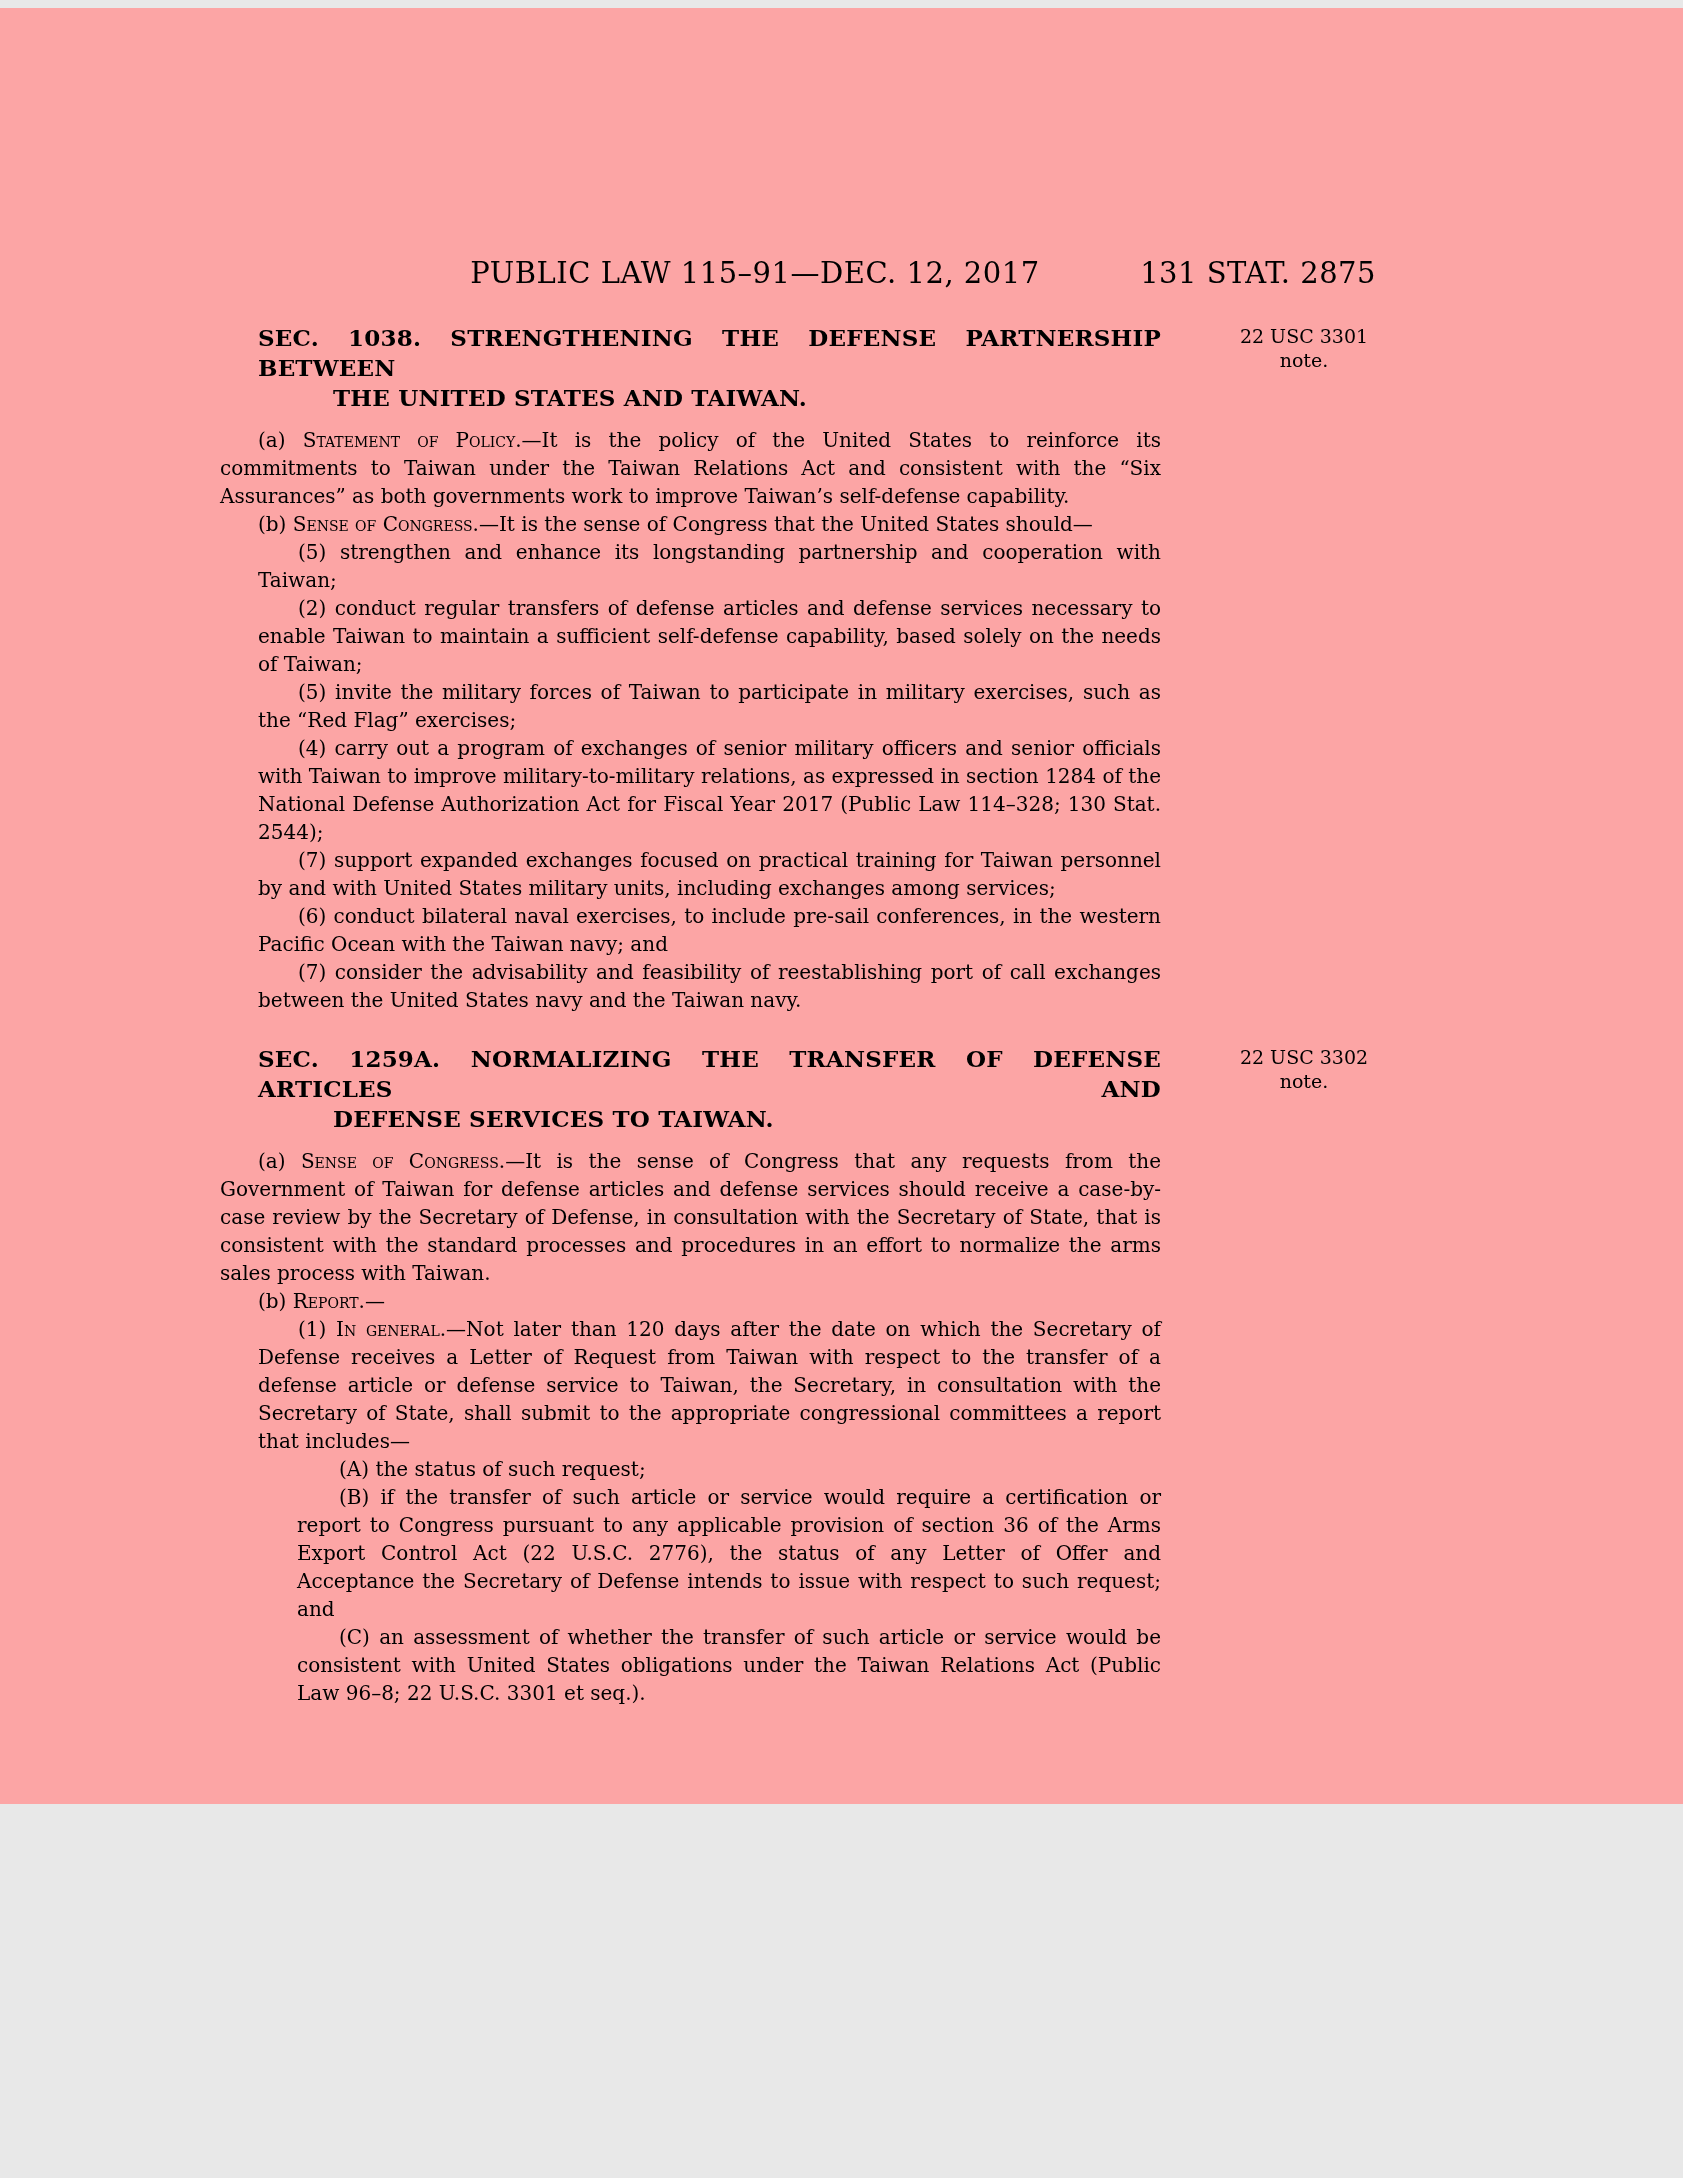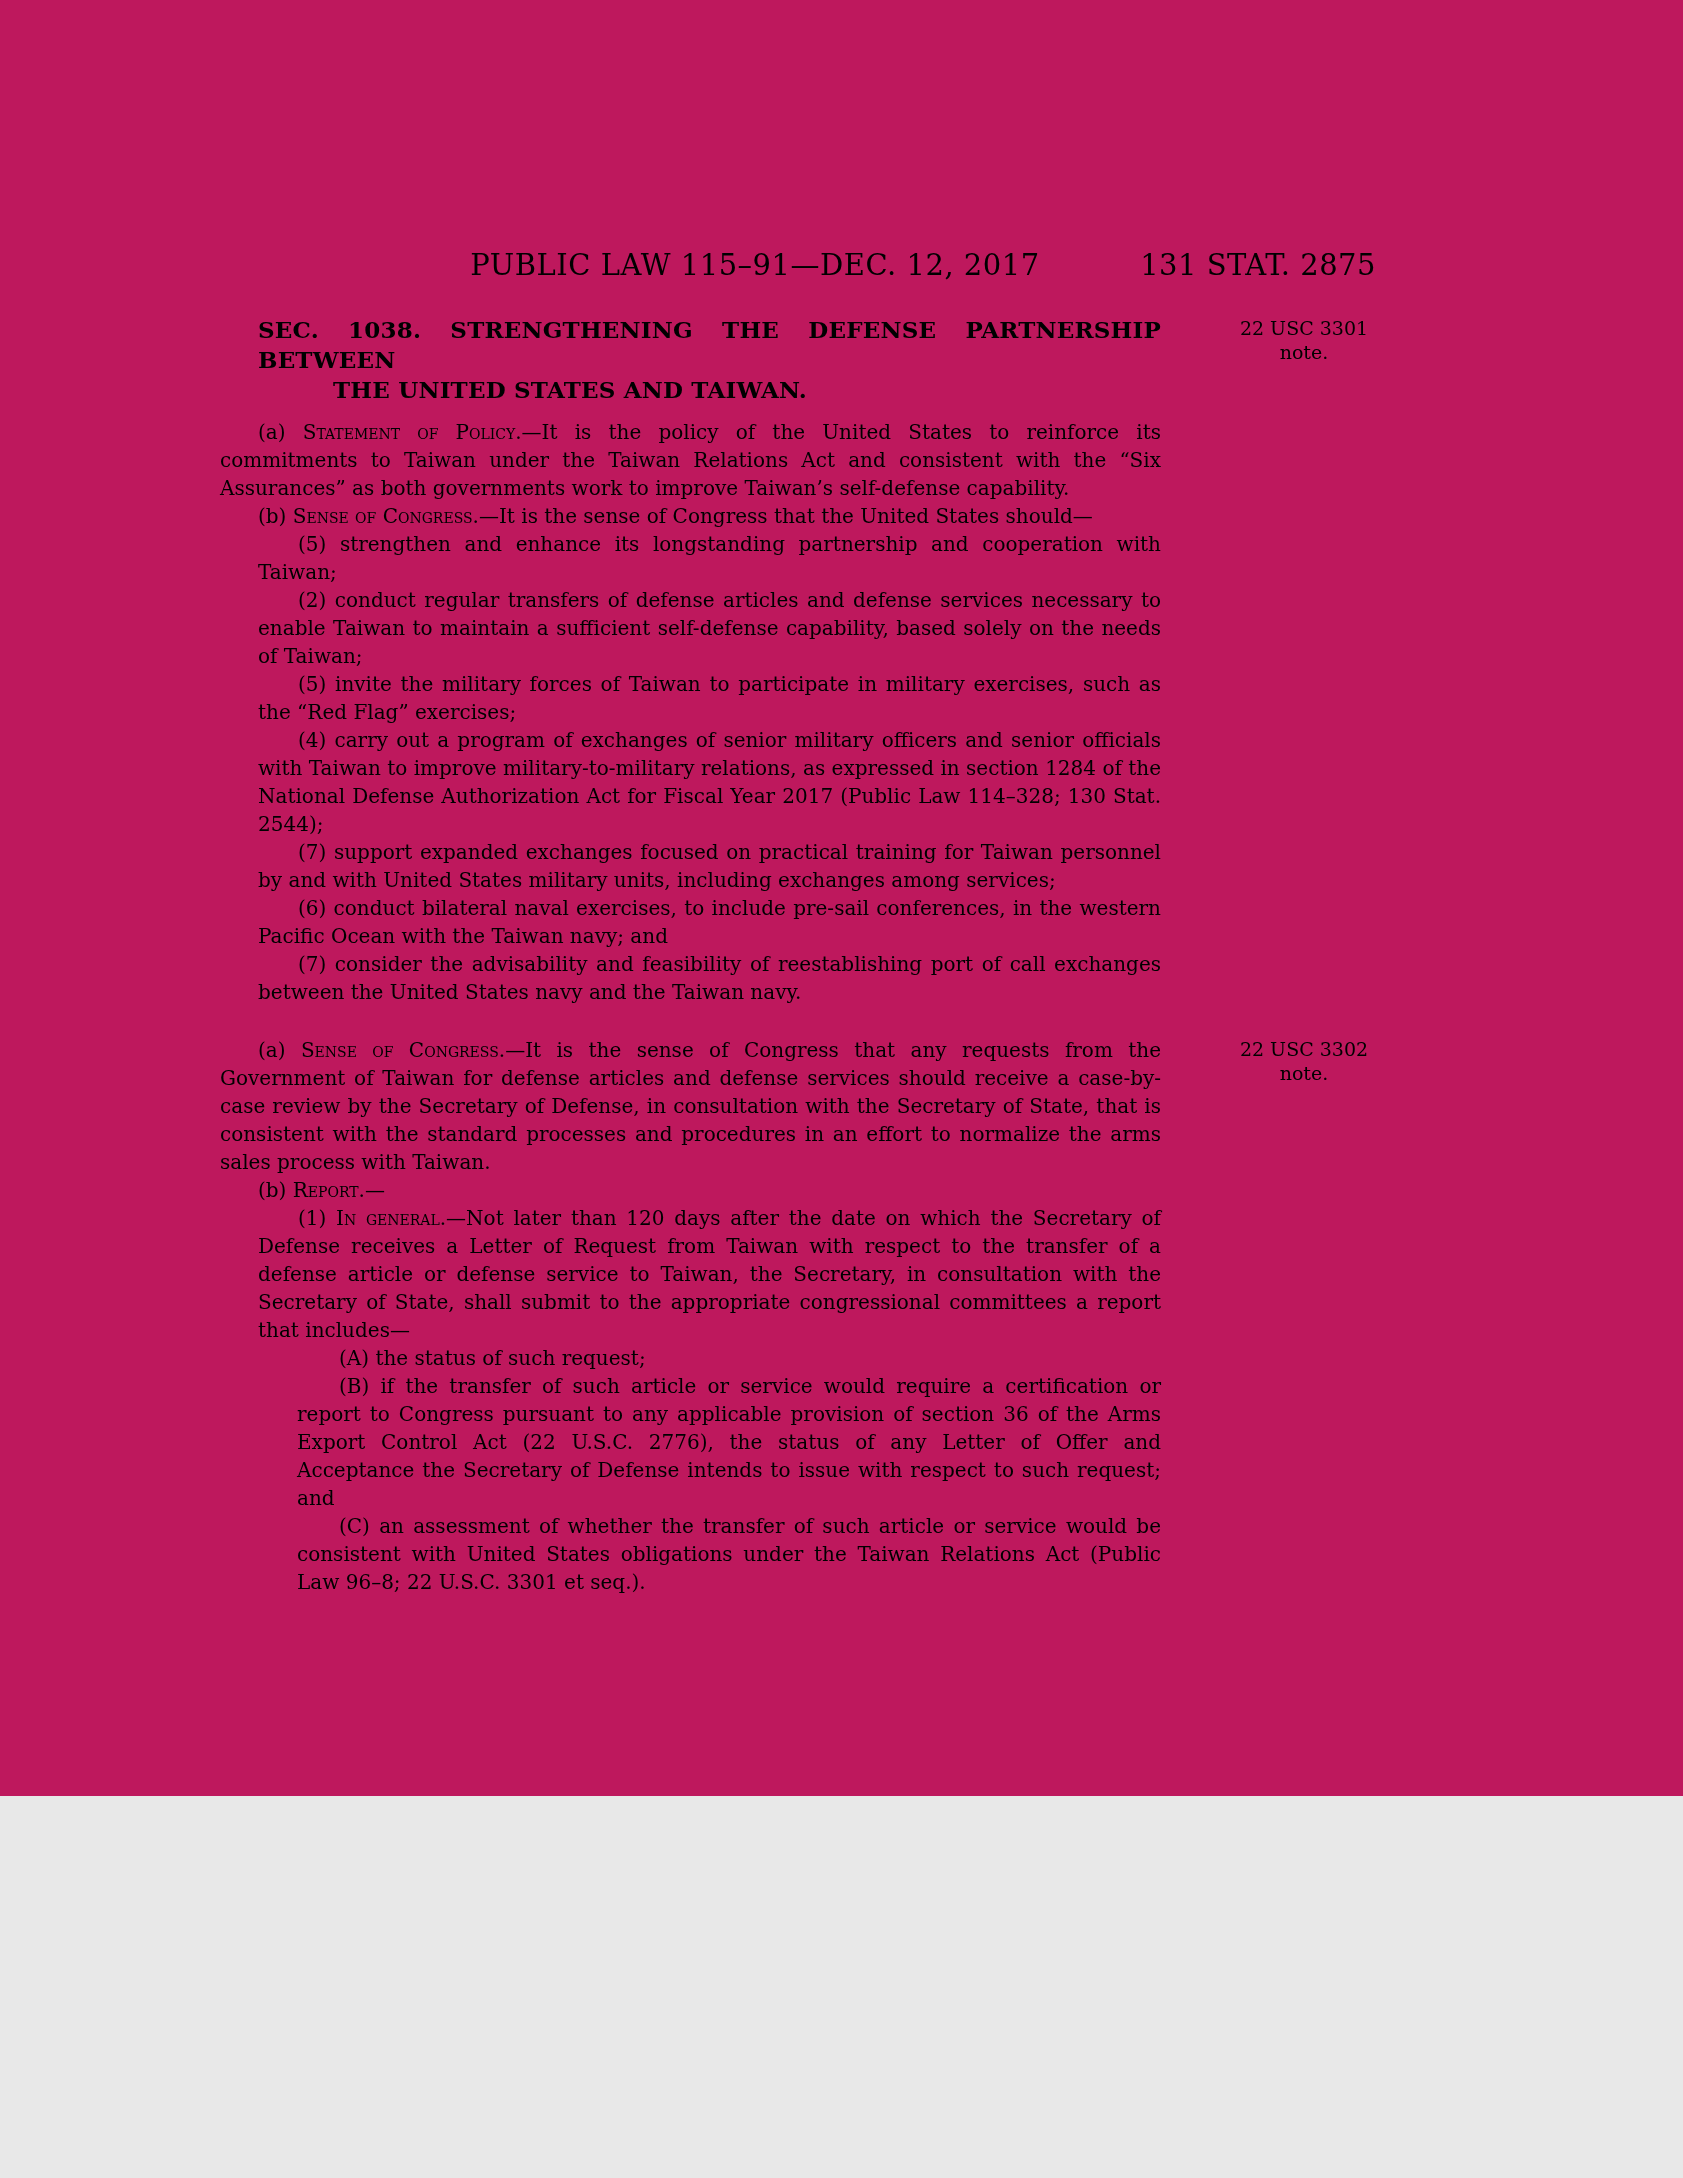--- a/index.html
+++ b/index.html
@@ -1,22 +1,22 @@
 <!DOCTYPE html>
 <html><head>
 <meta charset="utf-8">
 <style>
   * { margin: 0; padding: 0; box-sizing: border-box; }
   html, body { background: #e8e8e8; }
   .page {
     position: relative;
     width: 1683px;
     height: 1796px;
-    margin: 0 auto;
-    background: #be185d;
+    margin: 8px auto;
+    background: #fca5a5;
     color: #000000;
     font-family: "DejaVu Serif", "Liberation Serif", serif;
     overflow: hidden;
   }
   .running-head {
     position: absolute;
     top: 248px;
     left: 220px;
     width: 1156px;
     height: 36px;
@@ -100,20 +100,24 @@
         <p class="para lvl-a"><span>(b) </span><span class="sc">Sense of Congress</span><span>.—It is the sense of Congress that the United States should—</span></p>
         <p class="para lvl-n"><span>(5) strengthen and enhance its longstanding partnership and cooperation with Taiwan;</span></p>
         <p class="para lvl-n"><span>(2) conduct regular transfers of defense articles and defense services necessary to enable Taiwan to maintain a sufficient self-defense capability, based solely on the needs of Taiwan;</span></p>
         <p class="para lvl-n"><span>(5) invite the military forces of Taiwan to participate in military exercises, such as the “Red Flag” exercises;</span></p>
         <p class="para lvl-n"><span>(4) carry out a program of exchanges of senior military officers and senior officials with Taiwan to improve military-to-military relations, as expressed in section 1284 of the National Defense Authorization Act for Fiscal Year 2017 (Public Law 114–328; 130 Stat. 2544);</span></p>
         <p class="para lvl-n"><span>(7) support expanded exchanges focused on practical training for Taiwan personnel by and with United States military units, including exchanges among services;</span></p>
         <p class="para lvl-n"><span>(6) conduct bilateral naval exercises, to include pre-sail conferences, in the western Pacific Ocean with the Taiwan navy; and</span></p>
         <p class="para lvl-n"><span>(7) consider the advisability and feasibility of reestablishing port of call exchanges between the United States navy and the Taiwan navy.</span></p>
       </section>
       <section class="sec">
+        <div class="sec-heading">
+          <div class="h-line1">SEC. 1259A. NORMALIZING THE TRANSFER OF DEFENSE ARTICLES AND</div>
+          <div class="h-line2">DEFENSE SERVICES TO TAIWAN.</div>
+        </div>
         <aside class="margin-note">
           <span>22 USC 3302</span>
           <span>note.</span>
         </aside>
         <p class="para lvl-a"><span>(a) </span><span class="sc">Sense of Congress</span><span>.—It is the sense of Congress that any requests from the Government of Taiwan for defense articles and defense services should receive a case-by-case review by the Secretary of Defense, in consultation with the Secretary of State, that is consistent with the standard processes and procedures in an effort to normalize the arms sales process with Taiwan.</span></p>
         <p class="para lvl-a"><span>(b) </span><span class="sc">Report</span><span>.—</span></p>
         <p class="para lvl-n"><span>(1) </span><span class="sc">In general</span><span>.—Not later than 120 days after the date on which the Secretary of Defense receives a Letter of Request from Taiwan with respect to the transfer of a defense article or defense service to Taiwan, the Secretary, in consultation with the Secretary of State, shall submit to the appropriate congressional committees a report that includes—</span></p>
         <p class="para lvl-A"><span>(A) the status of such request;</span></p>
         <p class="para lvl-A"><span>(B) if the transfer of such article or service would require a certification or report to Congress pursuant to any applicable provision of section 36 of the Arms Export Control Act (22 U.S.C. 2776), the status of any Letter of Offer and Acceptance the Secretary of Defense intends to issue with respect to such request; and</span></p>
         <p class="para lvl-A"><span>(C) an assessment of whether the transfer of such article or service would be consistent with United States obligations under the Taiwan Relations Act (Public Law 96–8; 22 U.S.C. 3301 et seq.).</span></p>

